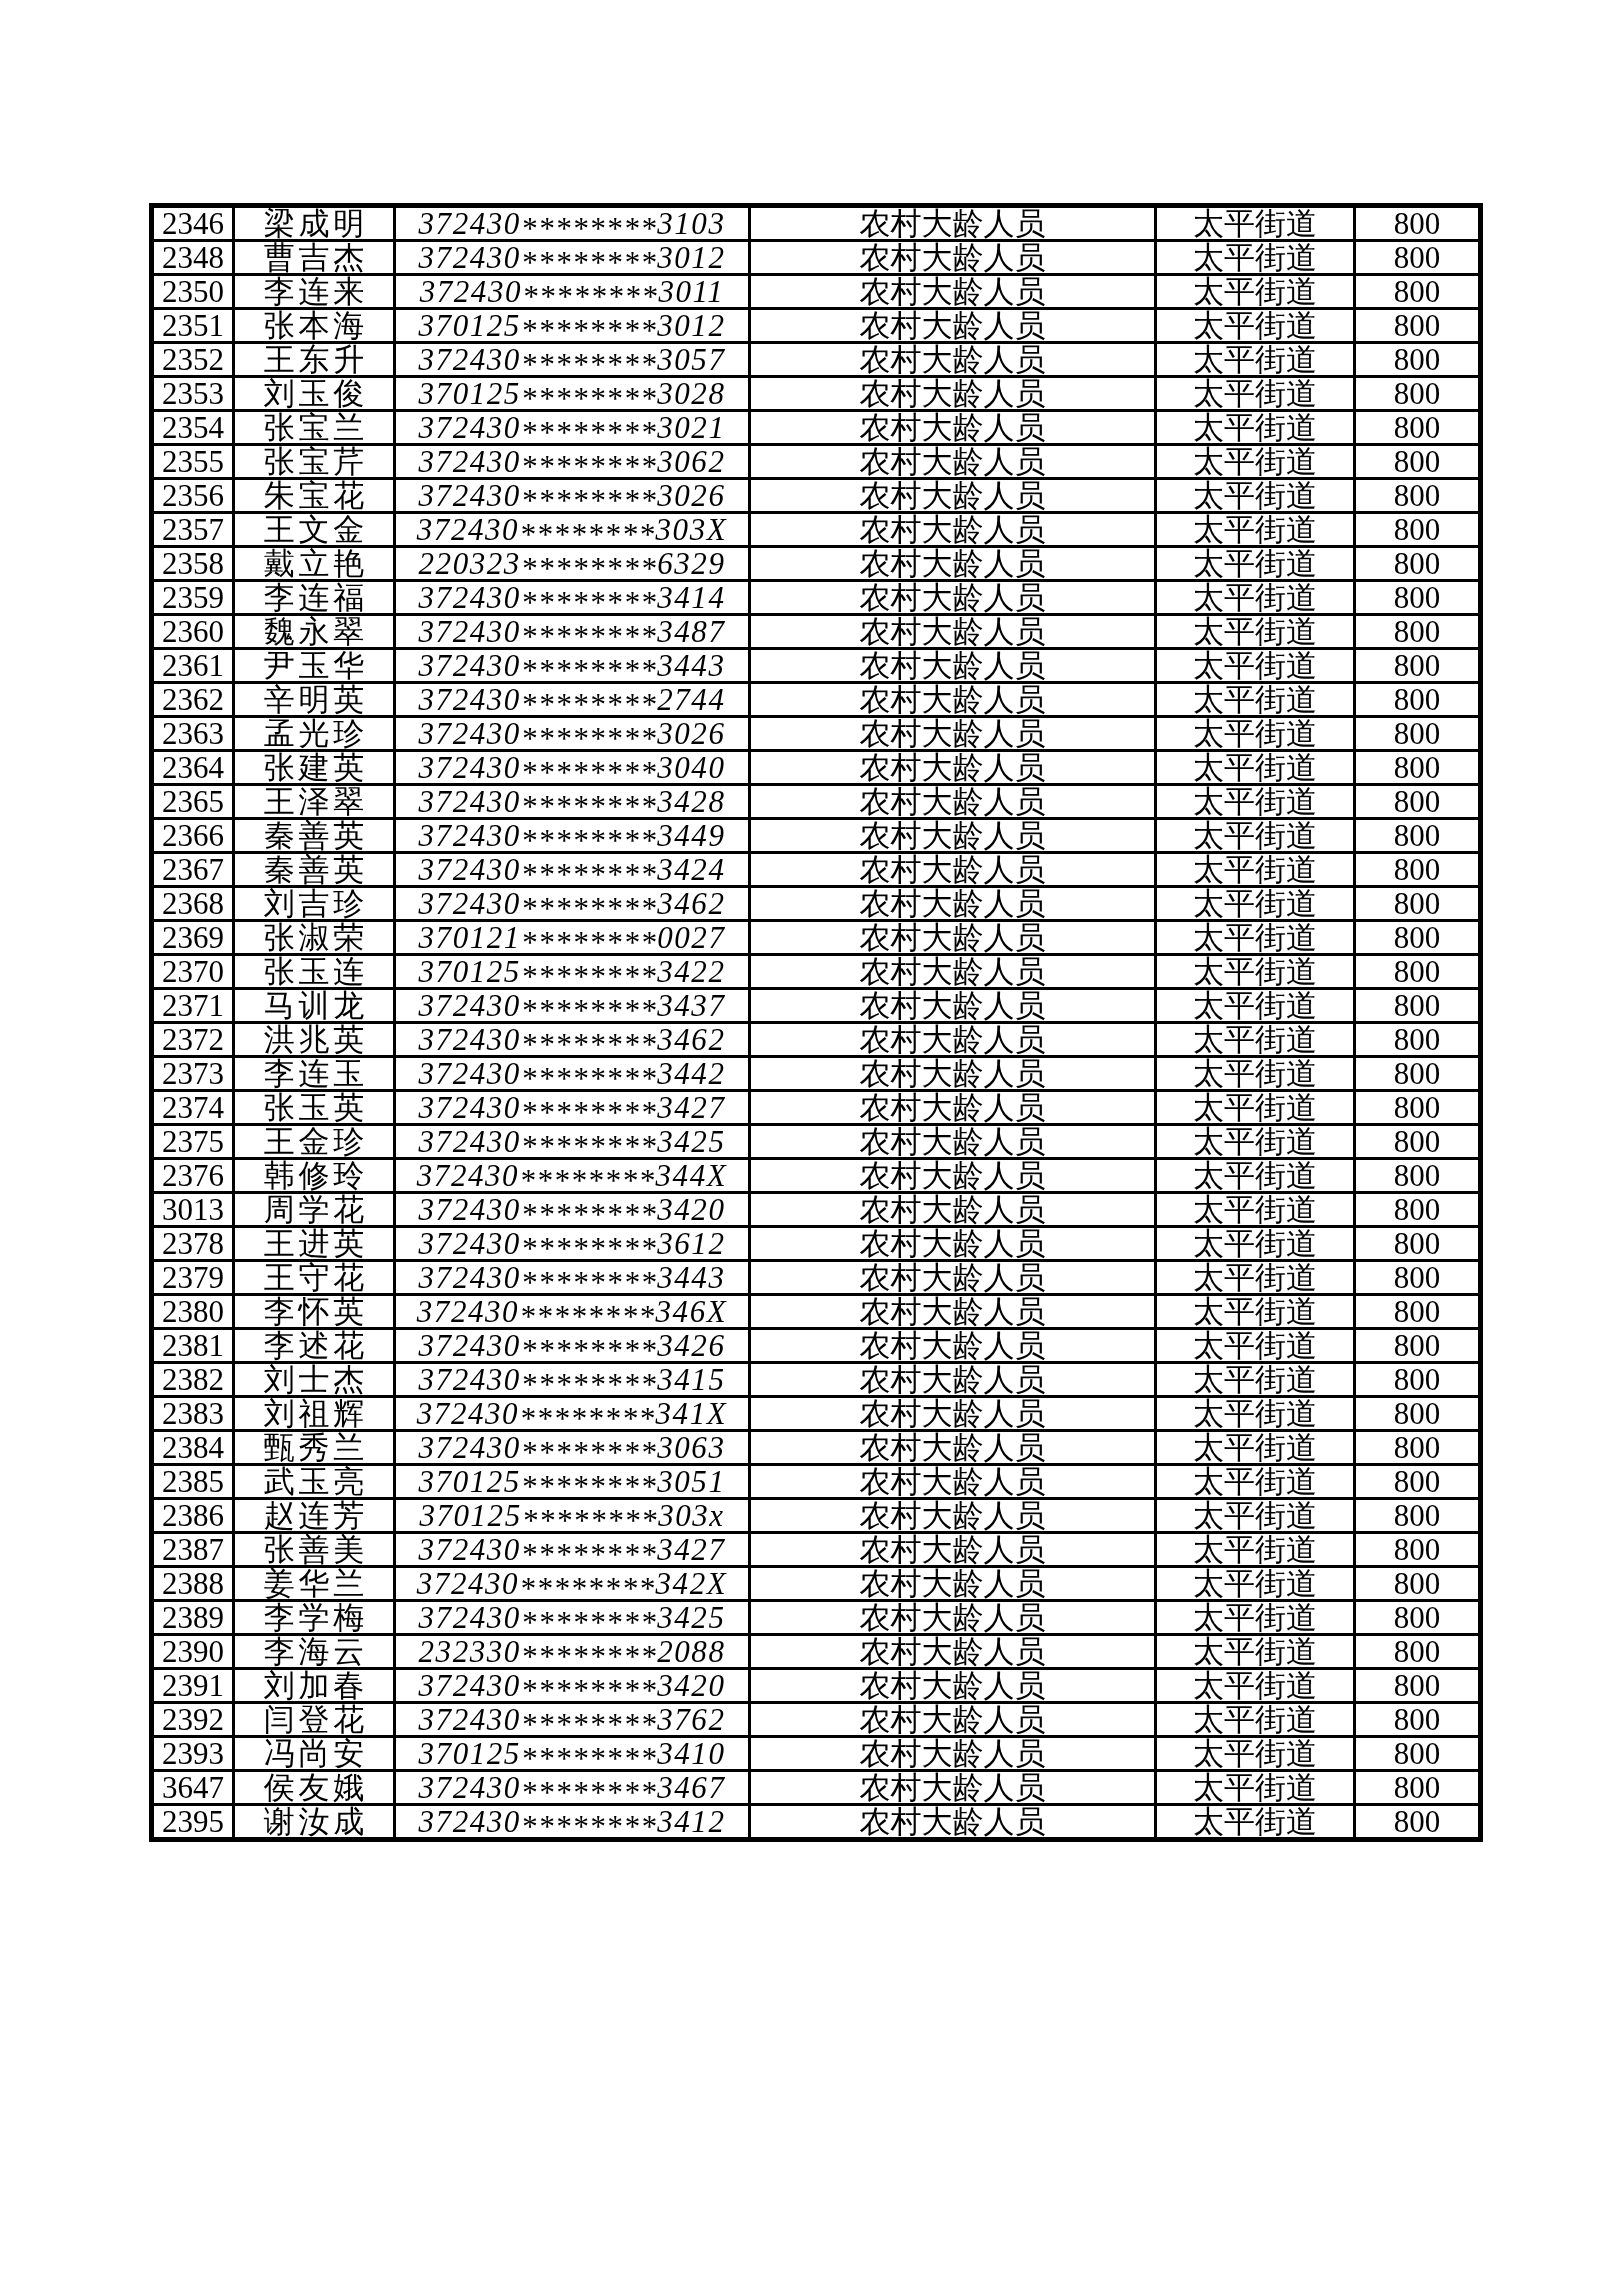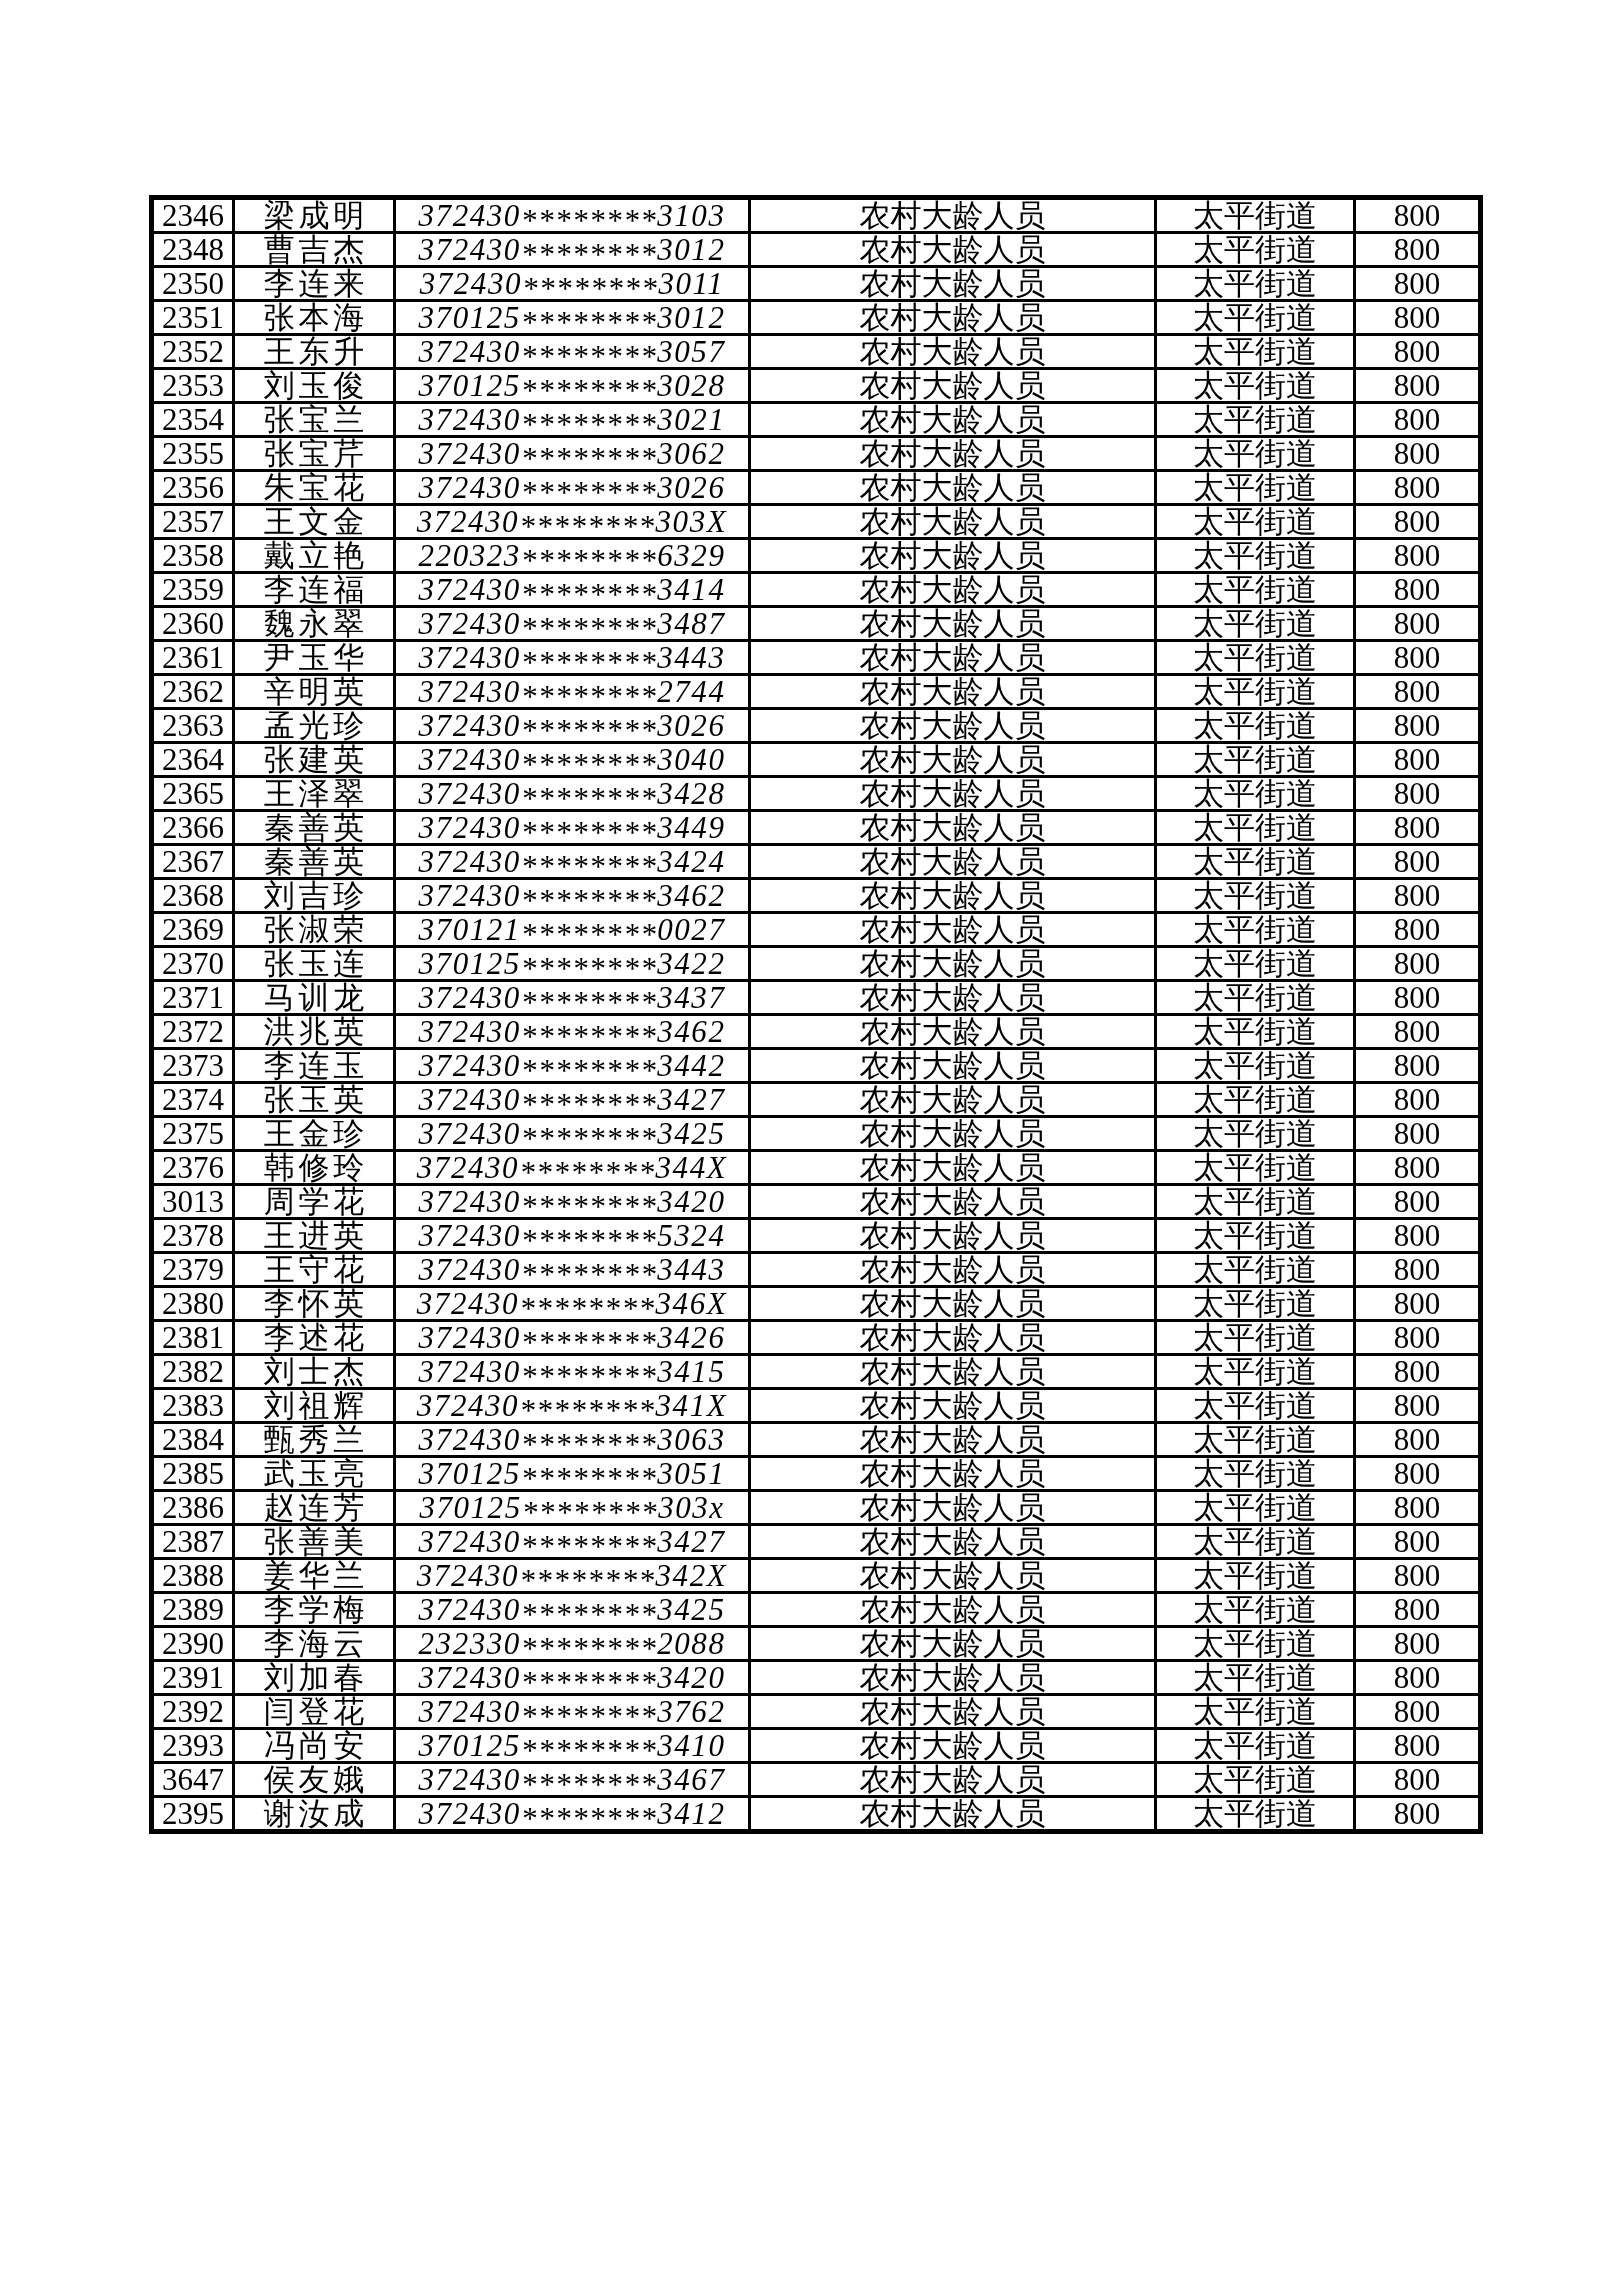--- a/index.html
+++ b/index.html
@@ -10,21 +10,21 @@
     position: relative;
     width: 1623px;
     height: 2295px;
     background: #ffffff;
     font-family: "Liberation Serif", "DejaVu Serif", serif;
     color: #000000;
   }
   table.roster {
     position: absolute;
     left: 149px;
-    top: 195px;
+    top: 203px;
     width: 1328px;
     height: 1566px;
     border-collapse: collapse;
     table-layout: fixed;
     border: 5.1px solid #000000;
   }
   table.roster td {
     border: 3.6px solid #000000;
     padding: 0;
     text-align: center;
@@ -297,21 +297,21 @@
           <td class="cell-no">3013</td>
           <td class="cell-name">周学花</td>
           <td class="cell-id"><span>372430</span><span class="stars">********</span><span>3420</span></td>
           <td class="cell-category">农村大龄人员</td>
           <td class="cell-street">太平街道</td>
           <td class="cell-amount">800</td>
         </tr>
         <tr>
           <td class="cell-no">2378</td>
           <td class="cell-name">王进英</td>
-          <td class="cell-id"><span>372430</span><span class="stars">********</span><span>5324</span></td>
+          <td class="cell-id"><span>372430</span><span class="stars">********</span><span>3612</span></td>
           <td class="cell-category">农村大龄人员</td>
           <td class="cell-street">太平街道</td>
           <td class="cell-amount">800</td>
         </tr>
         <tr>
           <td class="cell-no">2379</td>
           <td class="cell-name">王守花</td>
           <td class="cell-id"><span>372430</span><span class="stars">********</span><span>3443</span></td>
           <td class="cell-category">农村大龄人员</td>
           <td class="cell-street">太平街道</td>

